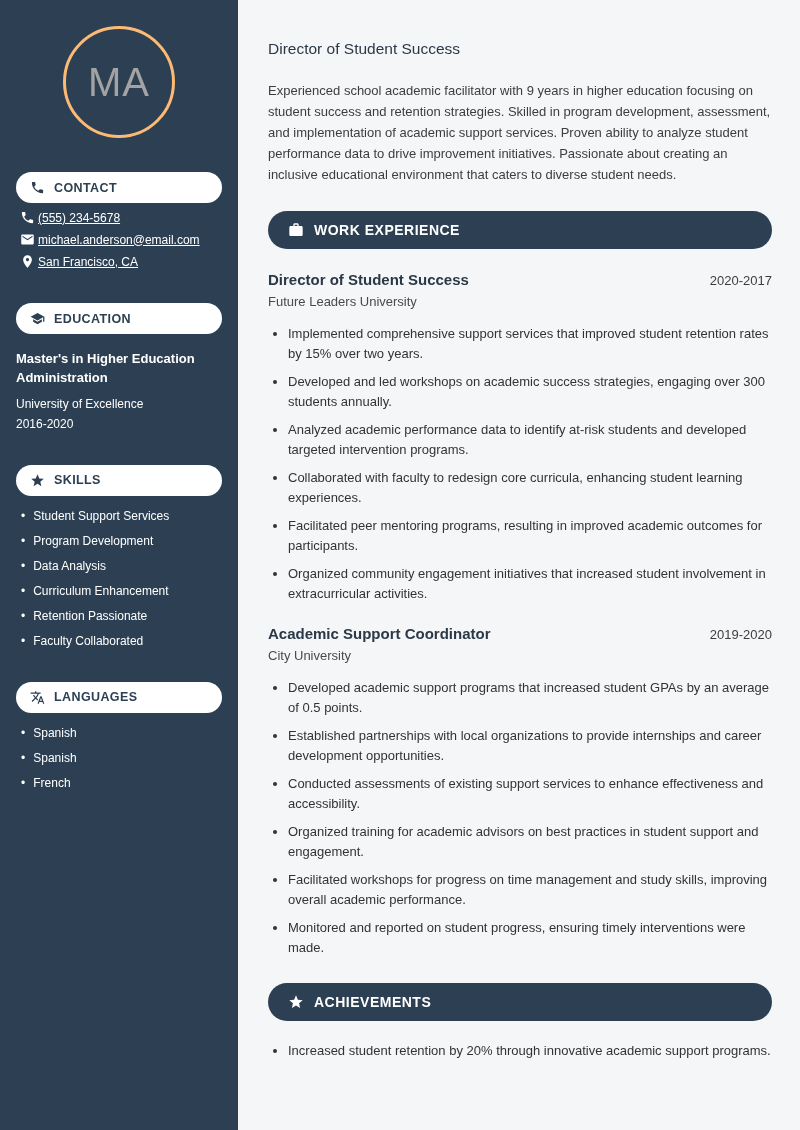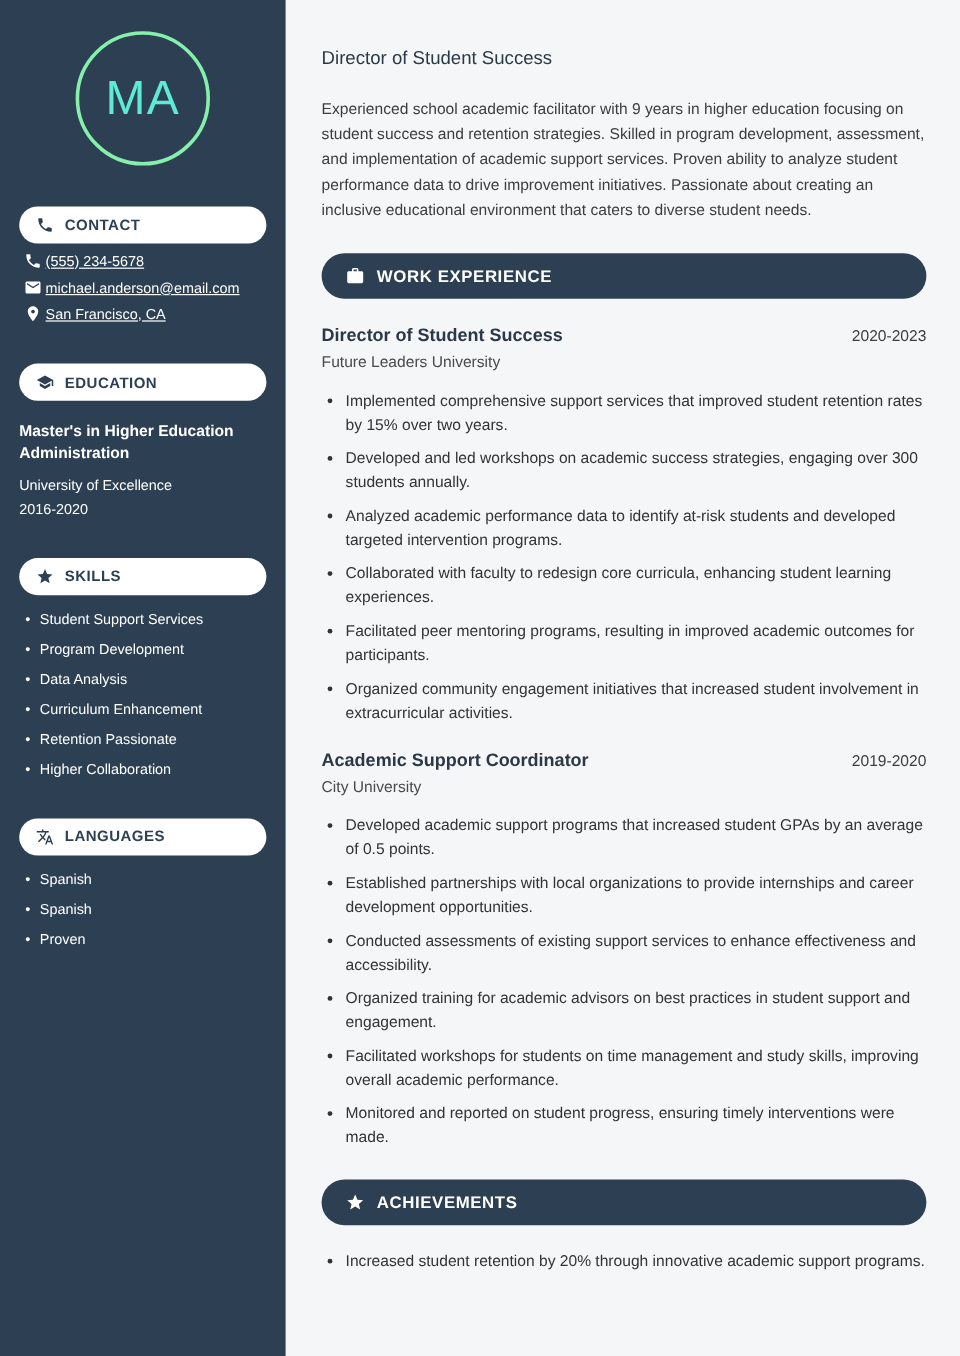--- a/index.html
+++ b/index.html
@@ -13,23 +13,23 @@
   
   .sidebar {
     width:238px; min-width:238px;
     background:#2d4053;
     color:#fff;
     padding:0 16px 24px 16px;
   }
   .avatar-wrap { display:flex; justify-content:center; margin-top:26px; }
   .avatar {
     width:112px; height:112px; border-radius:50%;
-    border:3px solid #86efac;
+    border:3px solid #fdba74;
     display:flex; align-items:center; justify-content:center;
-    font-size:40px; letter-spacing:1px; color:#5eead4; font-weight:400;
+    font-size:40px; letter-spacing:1px; color:#a3a3a3; font-weight:400;
   }
   .pill {
     background:#fff; color:#2d4053;
     border-radius:18px;
     padding:8px 14px;
     display:flex; align-items:center; gap:9px;
     font-weight:bold; font-size:12.5px; letter-spacing:0.4px;
     margin-top:34px;
     text-align:right;
   }
@@ -120,54 +120,54 @@
         <path d="M12 17.27L18.18 21l-1.64-7.03L22 9.24l-7.19-.61L12 2 9.19 8.63 2 9.24l5.46 4.73L5.82 21z"></path>
       </svg>
     <span>SKILLS</span>
   </div>
   <ul class="side-list">
     <li>Student Support Services</li>
     <li>Program Development</li>
     <li>Data Analysis</li>
     <li>Curriculum Enhancement</li>
     <li>Retention Passionate</li>
-    <li>Higher Collaboration</li>
+    <li>Faculty Collaborated</li>
   </ul>
 
   <div class="pill">
     <svg viewBox="0 0 24 24" fill="currentColor">
         <path d="M12.87 15.07l-2.54-2.51.03-.03c1.74-1.94 2.98-4.17 3.71-6.53H17V4h-7V2H8v2H1v1.99h11.17C11.5 7.92 10.44 9.75 9 11.35 8.07 10.32 7.3 9.19 6.69 8h-2c.73 1.63 1.73 3.17 2.98 4.56l-5.09 5.02L4 19l5-5 3.11 3.11.76-2.04zM18.5 10h-2L12 22h2l1.12-3h4.75L21 22h2l-4.5-12zm-2.62 7l1.62-4.33L19.12 17h-3.24z"></path>
       </svg>
     <span>LANGUAGES</span>
   </div>
   <ul class="side-list">
     <li>Spanish</li>
     <li>Spanish</li>
-    <li>Proven</li>
+    <li>French</li>
   </ul>
 
 </aside>
 
 <main class="main">
 
   <div class="headline">Director of Student Success</div>
 
   <p class="summary">Experienced school academic facilitator with 9 years in higher education focusing on student success and retention strategies. Skilled in program development, assessment, and implementation of academic support services. Proven ability to analyze student performance data to drive improvement initiatives. Passionate about creating an inclusive educational environment that caters to diverse student needs.</p>
 
   <div class="section-pill">
     <svg viewBox="0 0 24 24" fill="currentColor">
         <path d="M20 6h-4V4c0-1.11-.89-2-2-2h-4c-1.11 0-2 .89-2 2v2H4c-1.11 0-1.99.89-1.99 2L2 19c0 1.11.89 2 2 2h16c1.11 0 2-.89 2-2V8c0-1.11-.89-2-2-2zm-6 0h-4V4h4v2z"></path>
       </svg>
     <span>WORK EXPERIENCE</span>
   </div>
 
   <section class="job">
     <div class="job-head">
       <span class="job-name">Director of Student Success</span>
-      <span class="job-dates">2020-2023</span>
+      <span class="job-dates">2020-2017</span>
     </div>
     <div class="job-company">Future Leaders University</div>
     <ul class="bullets">
       <li>Implemented comprehensive support services that improved student retention rates by 15% over two years.</li>
       <li>Developed and led workshops on academic success strategies, engaging over 300 students annually.</li>
       <li>Analyzed academic performance data to identify at-risk students and developed targeted intervention programs.</li>
       <li>Collaborated with faculty to redesign core curricula, enhancing student learning experiences.</li>
       <li>Facilitated peer mentoring programs, resulting in improved academic outcomes for participants.</li>
       <li>Organized community engagement initiatives that increased student involvement in extracurricular activities.</li>
     </ul>
@@ -177,21 +177,21 @@
     <div class="job-head">
       <span class="job-name">Academic Support Coordinator</span>
       <span class="job-dates">2019-2020</span>
     </div>
     <div class="job-company">City University</div>
     <ul class="bullets">
       <li>Developed academic support programs that increased student GPAs by an average of 0.5 points.</li>
       <li>Established partnerships with local organizations to provide internships and career development opportunities.</li>
       <li>Conducted assessments of existing support services to enhance effectiveness and accessibility.</li>
       <li>Organized training for academic advisors on best practices in student support and engagement.</li>
-      <li>Facilitated workshops for students on time management and study skills, improving overall academic performance.</li>
+      <li>Facilitated workshops for progress on time management and study skills, improving overall academic performance.</li>
       <li>Monitored and reported on student progress, ensuring timely interventions were made.</li>
     </ul>
   </section>
 
   <div class="section-pill">
     <svg viewBox="0 0 24 24" fill="currentColor">
         <path d="M12 17.27L18.18 21l-1.64-7.03L22 9.24l-7.19-.61L12 2 9.19 8.63 2 9.24l5.46 4.73L5.82 21z"></path>
       </svg>
     <span>ACHIEVEMENTS</span>
   </div>

